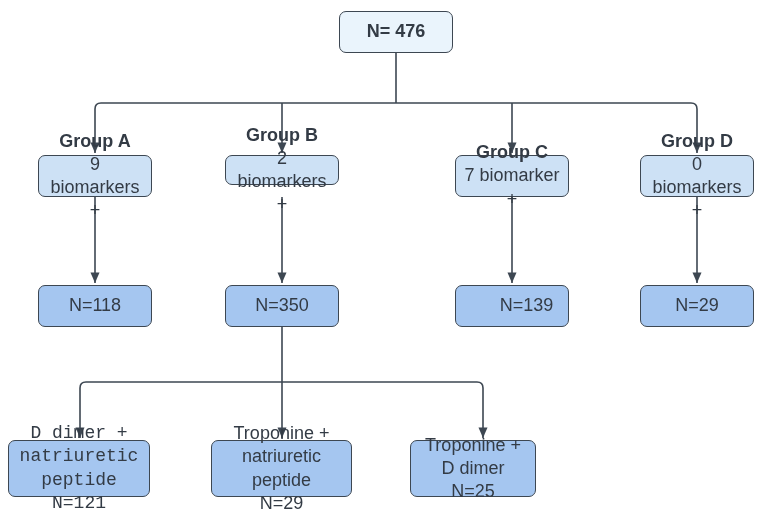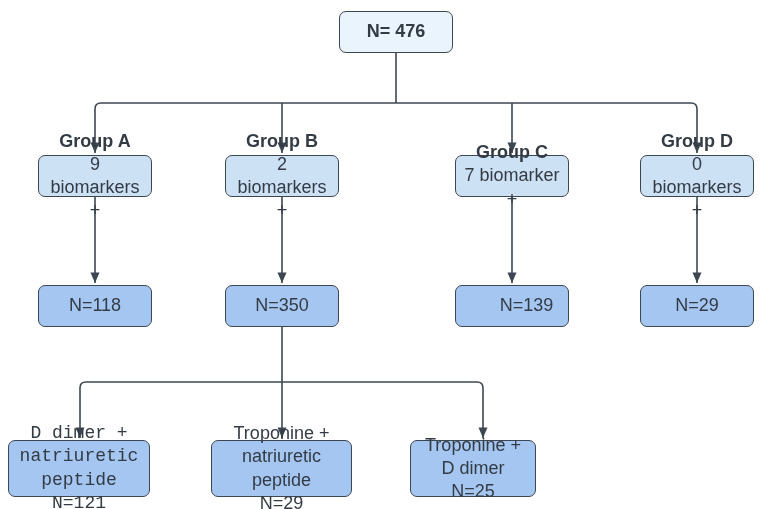--- a/index.html
+++ b/index.html
@@ -35,21 +35,21 @@
     padding:2px 6px;
   }
   .node.root{background:var(--root-fill);font-weight:bold;}
   .node.group{background:var(--group-fill);}
   .node.group .title{font-weight:bold;}
   .node.count{background:var(--count-fill);}
   .node.breakdown{background:var(--count-fill);}
   
   .pos-root   {left:339px;top:11px; width:114px;height:42px;}
   .pos-ga     {left:38px; top:155px;width:114px;height:42px;}
-  .pos-gb     {left:225px;top:155px;width:114px;height:42px;}
+  .pos-gb     {left:225px;top:155px;width:114px;height:30px;}
   .pos-gc     {left:455px;top:155px;width:114px;height:42px;}
   .pos-gd     {left:640px;top:155px;width:114px;height:42px;}
   .pos-na     {left:38px; top:285px;width:114px;height:42px;}
   .pos-nb     {left:225px;top:285px;width:114px;height:42px;}
   .pos-nc     {left:455px;top:285px;width:114px;height:42px;padding-left:35px;}
   .pos-nd     {left:640px;top:285px;width:114px;height:42px;}
   .pos-b1     {left:8px;  top:440px;width:142px;height:57px;font-family:Liberation Mono, monospace;}
   .pos-b2     {left:211px;top:440px;width:141px;height:57px;}
   .pos-b3     {left:410px;top:440px;width:126px;height:57px;}
 </style>

